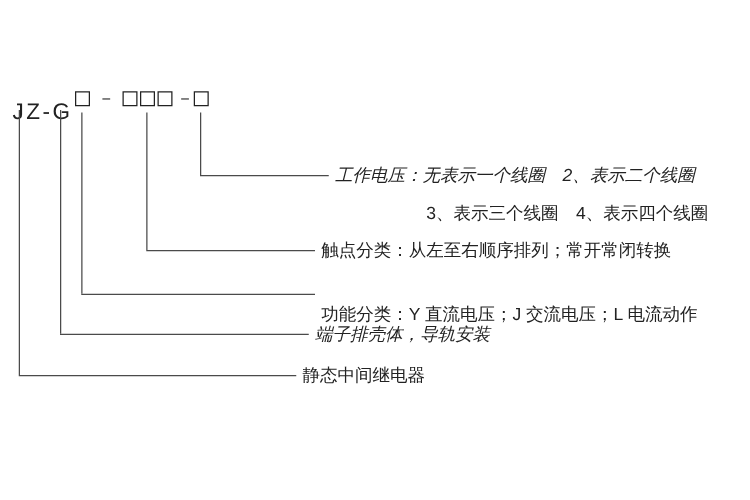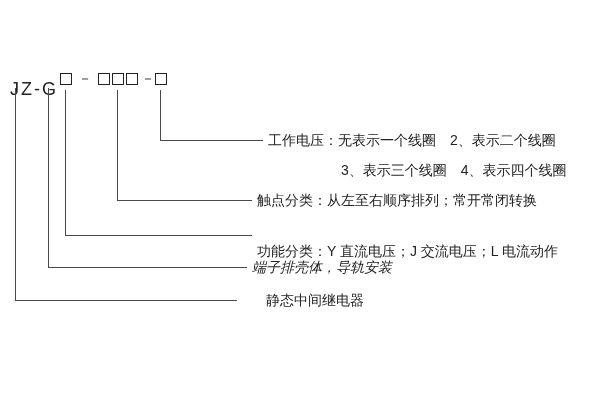--- a/index.html
+++ b/index.html
@@ -75,20 +75,20 @@
   <div class="vline" style="left:65px;top:90px;height:145px;"></div>
   <div class="vline" style="left:117px;top:90px;height:110px;"></div>
   <div class="vline" style="left:160px;top:90px;height:50px;"></div>
 
   <div class="hline" style="left:160px;top:140px;width:103px;"></div>
   <div class="hline" style="left:117px;top:200px;width:135px;"></div>
   <div class="hline" style="left:65px;top:235px;width:187px;"></div>
   <div class="hline" style="left:48px;top:267px;width:199px;"></div>
   <div class="hline" style="left:15px;top:300px;width:222px;"></div>
 
-  <div class="lbl" style="left:268px;top:133px;">工作电压：无表示一个线圈　2、表示二个线圈</div>
+  <div class="lbl" style="left:268px;top:133px;font-style:italic;">工作电压：无表示一个线圈　2、表示二个线圈</div>
   <div class="lbl" style="left:341px;top:163px;text-align:right;">3、表示三个线圈　4、表示四个线圈</div>
   <div class="lbl" style="left:257px;top:193px;text-align:right;">触点分类：从左至右顺序排列；常开常闭转换</div>
   <div class="lbl" style="left:257px;top:244px;">功能分类：Y 直流电压；J 交流电压；L 电流动作</div>
   <div class="lbl" style="left:252px;top:260px;font-style:italic;">端子排壳体，导轨安装</div>
-  <div class="lbl" style="left:242px;top:293px;margin-left:24px;">静态中间继电器</div>
+  <div class="lbl" style="left:242px;top:293px;">静态中间继电器</div>
 
 </div>
 
 </body></html>

